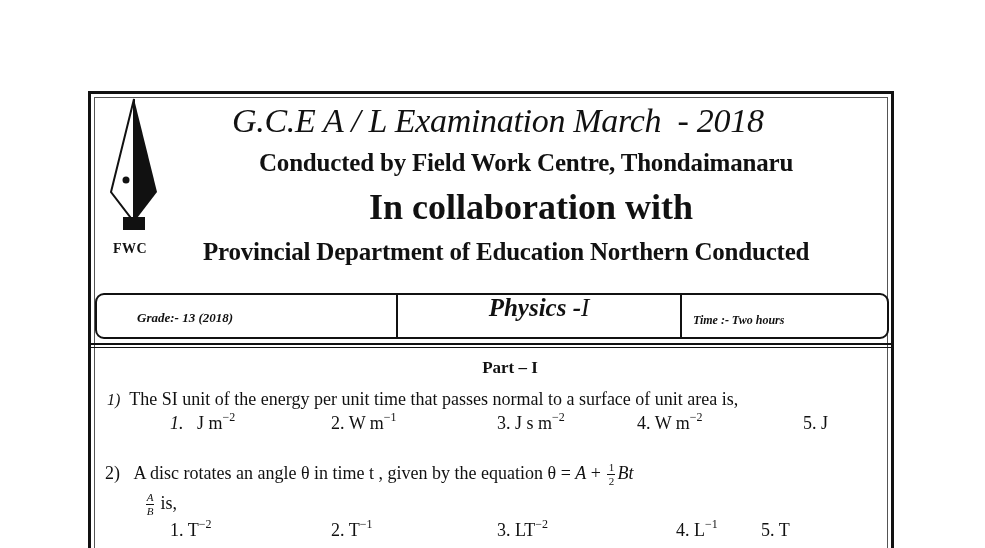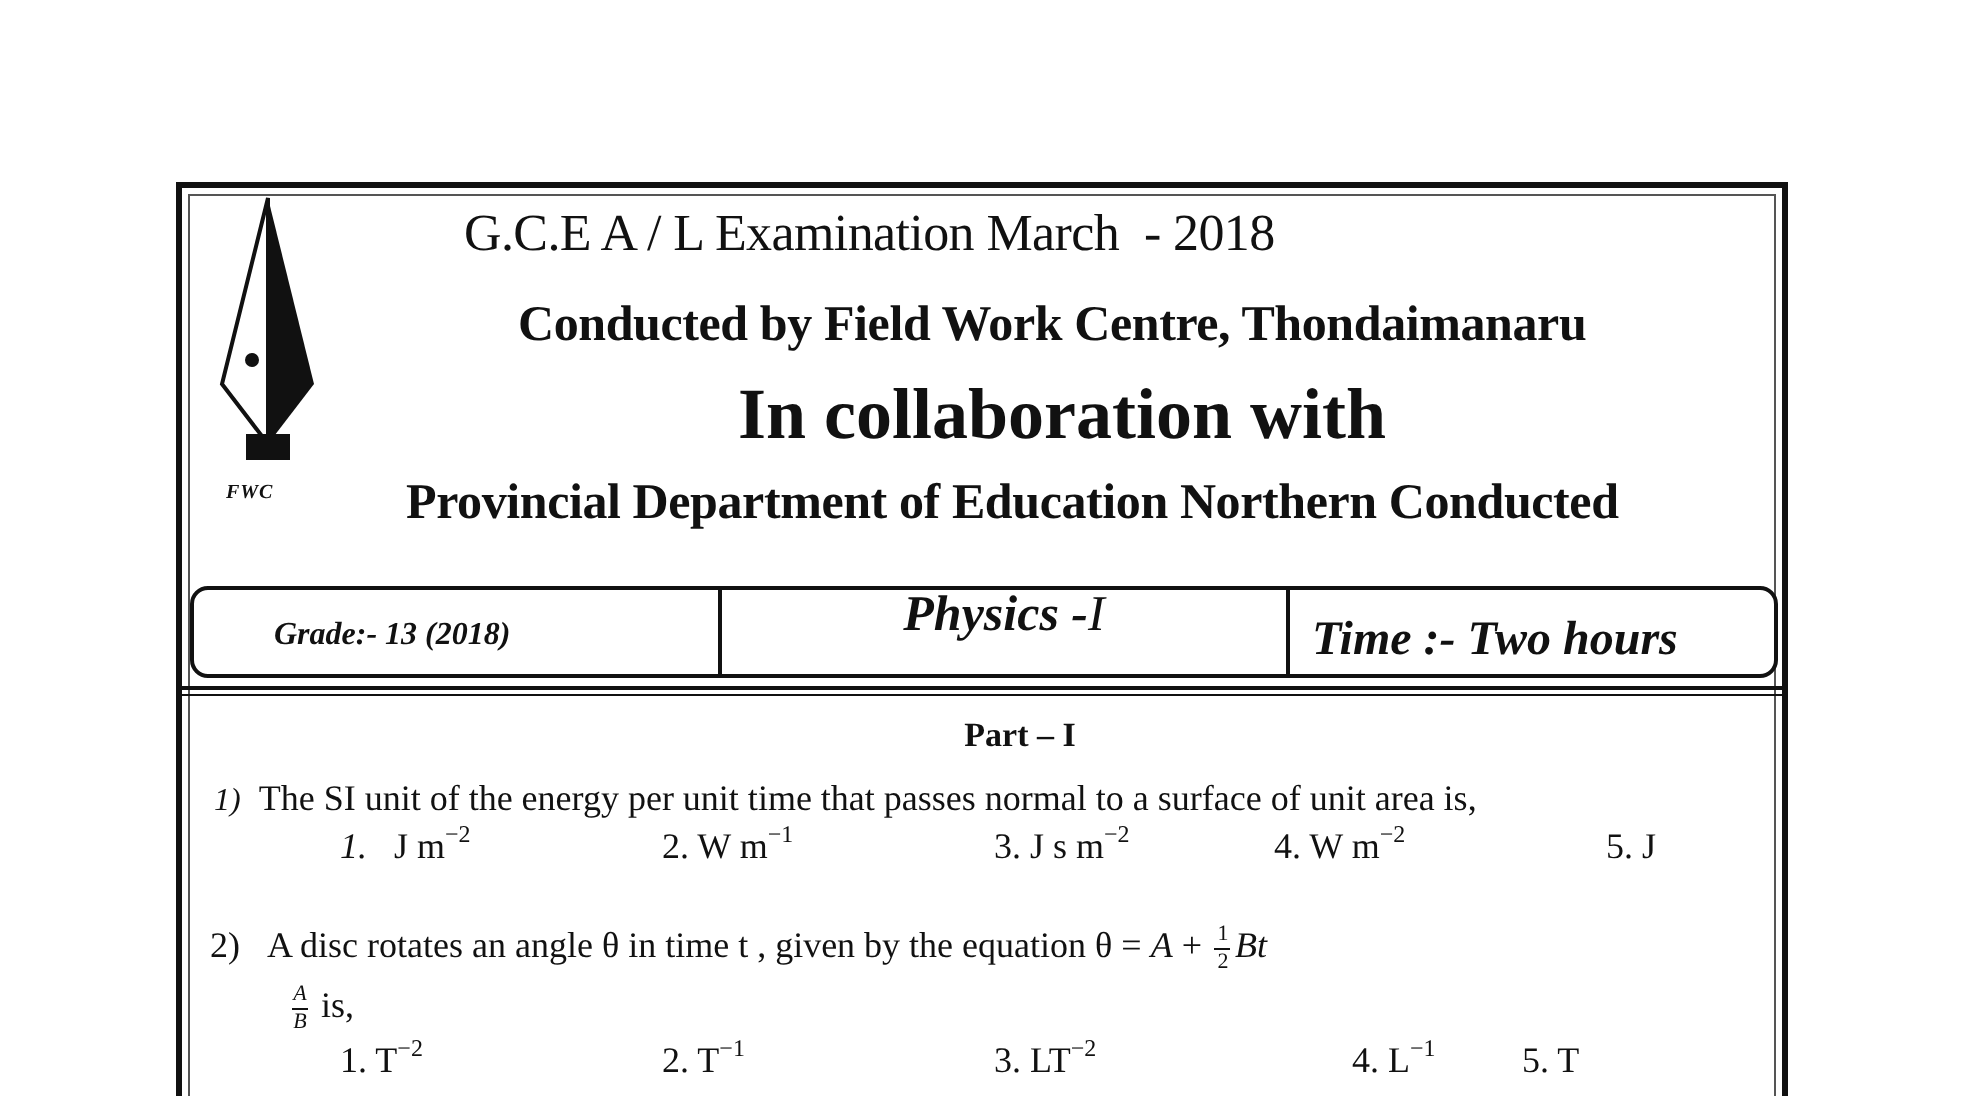--- a/index.html
+++ b/index.html
@@ -17,25 +17,25 @@
   }
   .page-frame-inner {
     position: absolute; left: 3px; top: 3px; right: 3px; bottom: -10px;
     border: 1px solid #555;
   }
   .logo {
     position: absolute; left: 109px; top: 97px; width: 50px; height: 135px;
   }
   .fwc {
     position: absolute; left: 113px; top: 241px;
-    font-weight: bold; font-size: 10px; letter-spacing: 0.5px; font-style: italic;
+    font-weight: bold; font-size: 14px; letter-spacing: 0.5px;
   }
   .title {
     position: absolute; left: 232px; top: 102px;
-    font-size: 26px; font-weight: normal; letter-spacing: -0.3px; white-space: pre;
+    font-size: 34px; font-weight: normal; letter-spacing: -0.3px; white-space: pre; font-style: italic;
   }
   .subtitle {
     position: absolute; left: 259px; top: 149px;
     font-size: 25px; font-weight: bold; letter-spacing: -0.2px;
   }
   .collab {
     position: absolute; left: 369px; top: 186px;
     font-size: 36px; font-weight: bold;
   }
   .dept {
@@ -46,24 +46,24 @@
     position: absolute; left: 95px; top: 293px;
     width: 794px; height: 46px;
     border: 2px solid #111; border-radius: 9px;
     box-sizing: border-box; display: flex;
   }
   .info-cell {
     height: 100%; display: flex; align-items: center;
     box-sizing: border-box;
     font-family: "Liberation Serif", serif; font-style: italic; font-weight: bold;
   }
-  .cell-grade { width: 264px; border-right: 2px solid #111; padding-left: 40px; font-size: 16px; padding-top: 4px; }
+  .cell-grade { width: 301px; border-right: 2px solid #111; padding-left: 40px; font-size: 13px; padding-top: 4px; }
   .cell-subject { width: 284px; border-right: 2px solid #111; justify-content: center; font-size: 25px; padding-bottom: 16px; }
   .cell-subject .roman { font-weight: normal; }
-  .cell-time { flex: 1; padding-left: 11px; font-size: 24px; padding-top: 8px; }
+  .cell-time { flex: 1; padding-left: 11px; font-size: 12px; padding-top: 8px; }
   .hrule {
     position: absolute; left: 91px; width: 800px; height: 0;
     border-top: 2px solid #111;
   }
   .part-title {
     position: absolute; left: 0; width: 1020px; text-align: center; top: 358px;
     font-weight: bold; font-size: 17px;
   }
   .q {
     position: absolute; font-family: "Liberation Serif", serif; font-size: 18px; white-space: nowrap;

